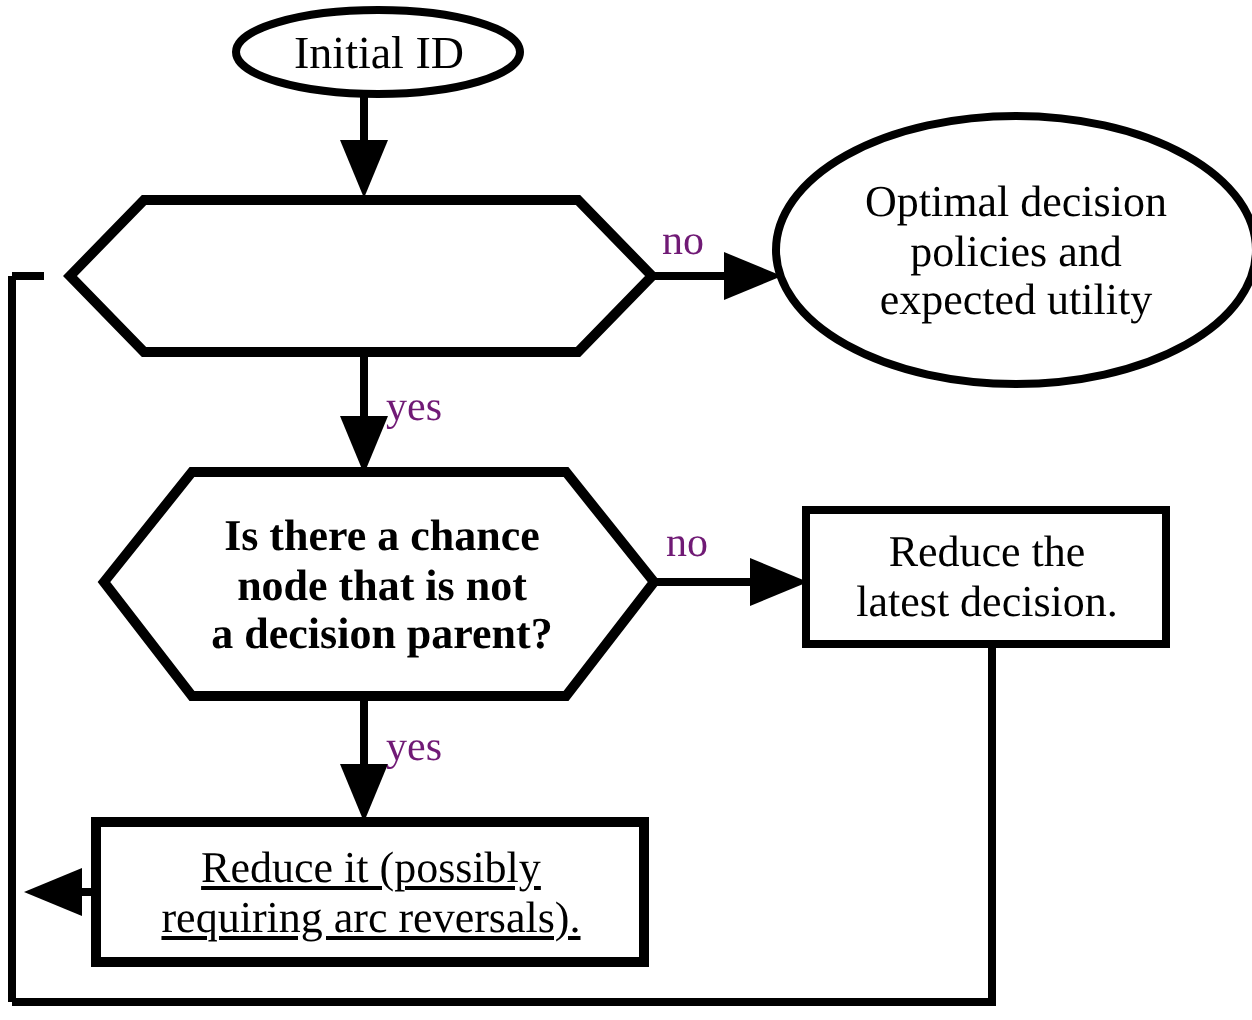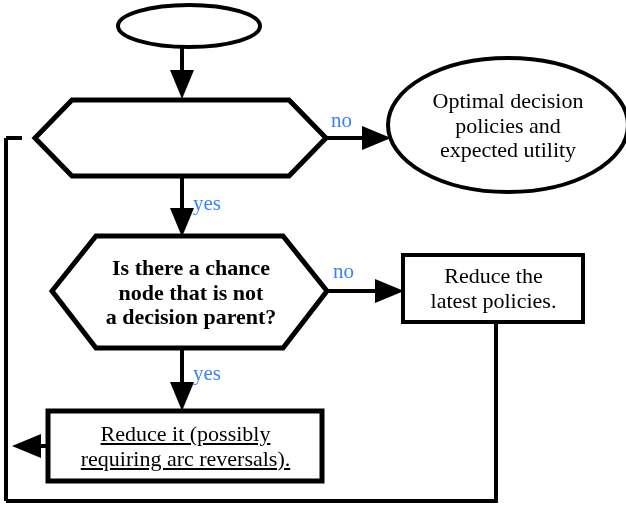--- a/index.html
+++ b/index.html
@@ -31,21 +31,21 @@
     align-items: center;
     justify-content: center;
     text-align: center;
     color: #000000;
     pointer-events: none;
     line-height: 1.12;
     white-space: pre-line;
   }
   .edge-label {
     position: absolute;
-    color: #3b82f6;
+    color: #701a75;
     font-size: 21px;
     line-height: 1;
     white-space: nowrap;
   }
   .lbl-initial-id   { left: 118px; top: 5px;   width: 143px; height: 44px;  font-size: 23px; }
   .lbl-hex-1        { left: 40px;  top: 100px; width: 282px; height: 76px;  font-size: 23px; }
   .lbl-ellipse-out  { left: 392px; top: 60px;  width: 232px; height: 132px; font-size: 22px; }
   .lbl-hex-2        { left: 57px;  top: 238px; width: 268px; height: 110px; font-size: 22px; font-weight: bold; }
   .lbl-box-right    { left: 405px; top: 257px; width: 177px; height: 64px;  font-size: 22px; }
   .lbl-box-bottom   { left: 50px;  top: 413px; width: 271px; height: 67px;  font-size: 22px; text-decoration: underline; }
@@ -92,32 +92,33 @@
     <g fill="#ffffff" stroke="#000000" stroke-width="4" stroke-linejoin="miter">
       <ellipse cx="189" cy="26" rx="71" ry="21"></ellipse>
       <polygon points="35,138 72,100 289,100 326,138 289,176 72,176" stroke-width="5"></polygon>
       <ellipse cx="508" cy="125" rx="120" ry="67"></ellipse>
       <polygon points="52,291 96,236 283,236 327,291 283,348 96,348" stroke-width="5"></polygon>
       <rect x="403" y="255" width="180" height="67"></rect>
       <rect x="48" y="411" width="274" height="70" stroke-width="5"></rect>
     </g>
   </svg>
 
+  <div class="node-label lbl-initial-id">Initial ID</div>
 
 
   <div class="node-label lbl-ellipse-out">Optimal decision
 policies and
 expected utility</div>
 
   <div class="node-label lbl-hex-2">Is there a chance
 node that is not
 a decision parent?</div>
 
   <div class="node-label lbl-box-right">Reduce the
-latest policies.</div>
+latest decision.</div>
 
   <div class="node-label lbl-box-bottom">Reduce it (possibly
 requiring arc reversals).</div>
 
   <div class="edge-label" style="left:331px; top:110px;">no</div>
 
   <div class="edge-label" style="left:193px; top:193px;">yes</div>
 
   <div class="edge-label" style="left:333px; top:261px;">no</div>
 

